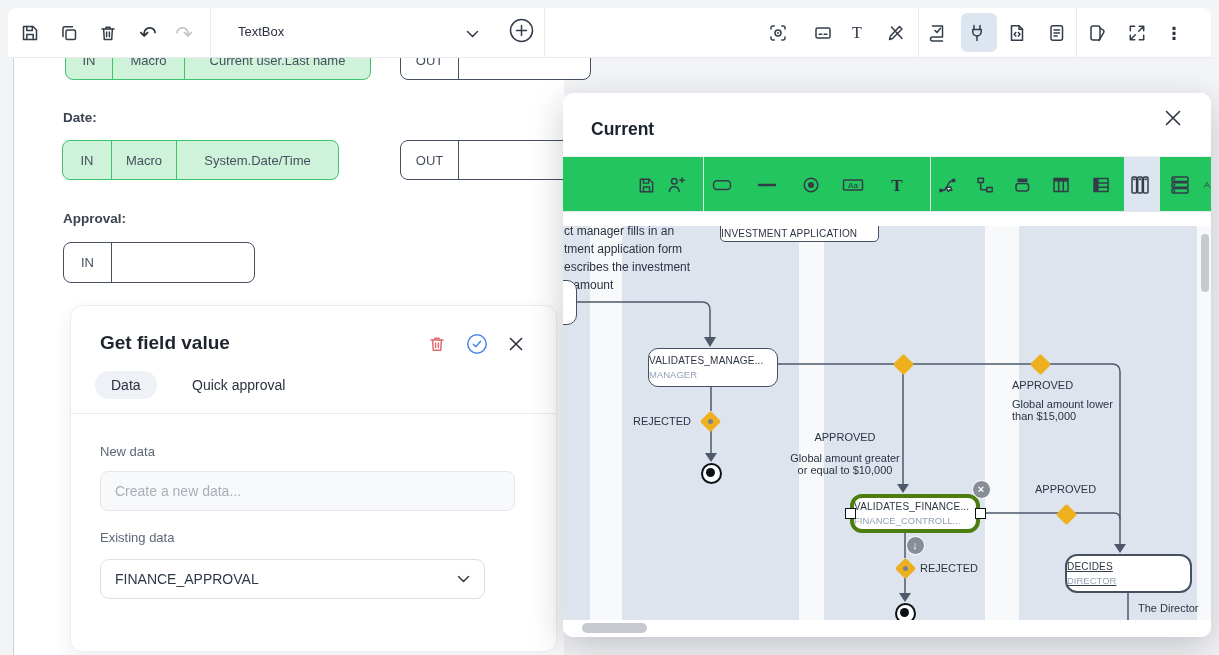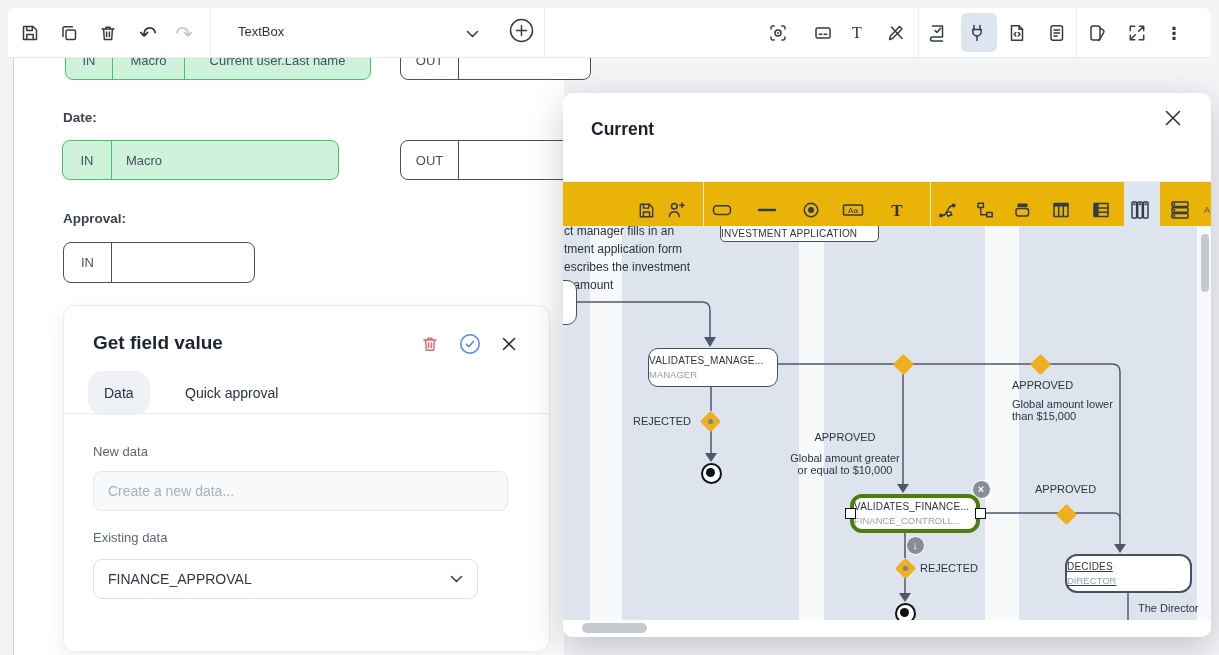--- a/index.html
+++ b/index.html
@@ -26,41 +26,41 @@
   .canvas{left:13px;top:57px;width:550px;height:598px;background:#fff;border-left:1px solid #ccd0d5;z-index:1;}
   .grp{position:absolute;display:flex;align-items:stretch;border-radius:8px;overflow:hidden;font-size:13px;}
   .grp .cell{display:flex;align-items:center;justify-content:center;color:#46505e;}
   .grp.green{background:#cef3da;border:1px solid #3fc46d;}
   .grp.green .cell + .cell{border-left:1px solid #3fc46d;}
   .grp.dark{background:#fff;border:1px solid #455061;}
   .grp.dark .cell + .cell{border-left:1px solid #455061;}
   .flabel{position:absolute;font-size:13.5px;font-weight:700;color:#3a4350;}
 
   
-  .panel{left:63px;top:305px;width:485px;height:345px;background:#fff;border:1px solid #ebedf0;
+  .panel{left:70px;top:305px;width:485px;height:345px;background:#fff;border:1px solid #ebedf0;
     border-radius:12px;box-shadow:0 8px 20px rgba(16,24,40,.07);z-index:2;}
   .panel-title{position:absolute;left:29px;top:26px;font-size:19px;font-weight:700;color:#1d2430;}
   .pico{position:absolute;top:27px;width:22px;height:22px;display:flex;align-items:center;justify-content:center;}
-  .tab{position:absolute;top:65px;height:28px;display:flex;align-items:center;font-size:14px;color:#2a3140;padding:8px 16px;border-radius:15px;}
+  .tab{position:absolute;top:65px;height:28px;display:flex;align-items:center;font-size:14px;color:#2a3140;padding:0 16px;border-radius:15px;}
   .tab.active{background:#eef1f5;}
   .pdivider{position:absolute;left:0;top:107px;width:100%;height:1px;background:#e9ebee;}
   .fieldlabel{position:absolute;left:29px;font-size:13px;color:#5c6878;}
   .pinput{position:absolute;left:29px;top:165px;width:415px;height:40px;box-sizing:border-box;
     background:#f8f9fb;border:1px solid #e5e7ea;border-radius:8px;padding:0 14px;font-size:14px;
     font-family:"Liberation Sans",sans-serif;color:#2e3848;outline:none;}
   .pinput::placeholder{color:#a8b0ba;}
   .pselect{position:absolute;left:29px;top:253px;width:385px;height:40px;box-sizing:border-box;
     background:#fff;border:1px solid #dcdfe4;border-radius:9px;display:flex;align-items:center;
     padding:0 14px;font-size:14px;color:#2e3848;justify-content:space-between;}
 
   
   .modal{left:563px;top:93px;width:648px;height:544px;background:#fff;border-radius:10px;
     box-shadow:0 10px 34px rgba(16,24,40,.22);z-index:100;overflow:hidden;}
   .m-title{position:absolute;left:28px;top:26px;font-size:17.5px;font-weight:700;color:#1c2330;}
-  .m-toolbar{position:absolute;left:0;top:88px;width:100%;height:56px;background:#eab308;
+  .m-toolbar{position:absolute;left:0;top:63px;width:100%;height:56px;background:#22c55e;
     border-top:1px solid #f0f1f3;border-bottom:1px solid #e6e8ec;box-sizing:border-box;}
   .mtb{position:absolute;top:14px;width:28px;height:28px;display:flex;align-items:center;justify-content:center;}
   .m-sep{position:absolute;top:0;width:1px;height:54px;background:#e6e8ec;}
   .m-active{position:absolute;top:0;width:36px;height:54px;background:#dde6f0;}
 
   
   .wcanvas{position:absolute;left:0;top:133px;width:648px;height:394px;background:#f7f9fb;overflow:hidden;}
   .lane{position:absolute;top:0;height:394px;background:#dde4ee;}
   .wnode{position:absolute;background:#fff;border:1.5px solid #455061;border-radius:10px;
     display:flex;flex-direction:column;justify-content:center;box-sizing:border-box;}
@@ -92,20 +92,21 @@
 </div>
 <div class="abs grp dark" style="left:400px;top:40px;width:189px;height:38px;z-index:2;">
   <div class="cell" style="width:57px;">OUT</div>
   <div class="cell" style="flex:1;"></div>
 </div>
 
 <div class="abs flabel" style="left:63px;top:110px;z-index:2;">Date:</div>
 <div class="abs grp green" style="left:62px;top:140px;width:275px;height:38px;z-index:2;">
   <div class="cell" style="width:48px;">IN</div>
   <div class="cell" style="width:64px;">Macro</div>
+  <div class="cell" style="flex:1;">System.Date/Time</div>
 </div>
 <div class="abs grp dark" style="left:400px;top:140px;width:189px;height:38px;z-index:2;">
   <div class="cell" style="width:57px;">OUT</div>
   <div class="cell" style="flex:1;"></div>
 </div>
 
 <div class="abs flabel" style="left:63px;top:211px;z-index:2;">Approval:</div>
 <div class="abs grp dark" style="left:63px;top:242px;width:190px;height:39px;z-index:2;">
   <div class="cell" style="width:47px;">IN</div>
   <div class="cell" style="flex:1;"></div>

